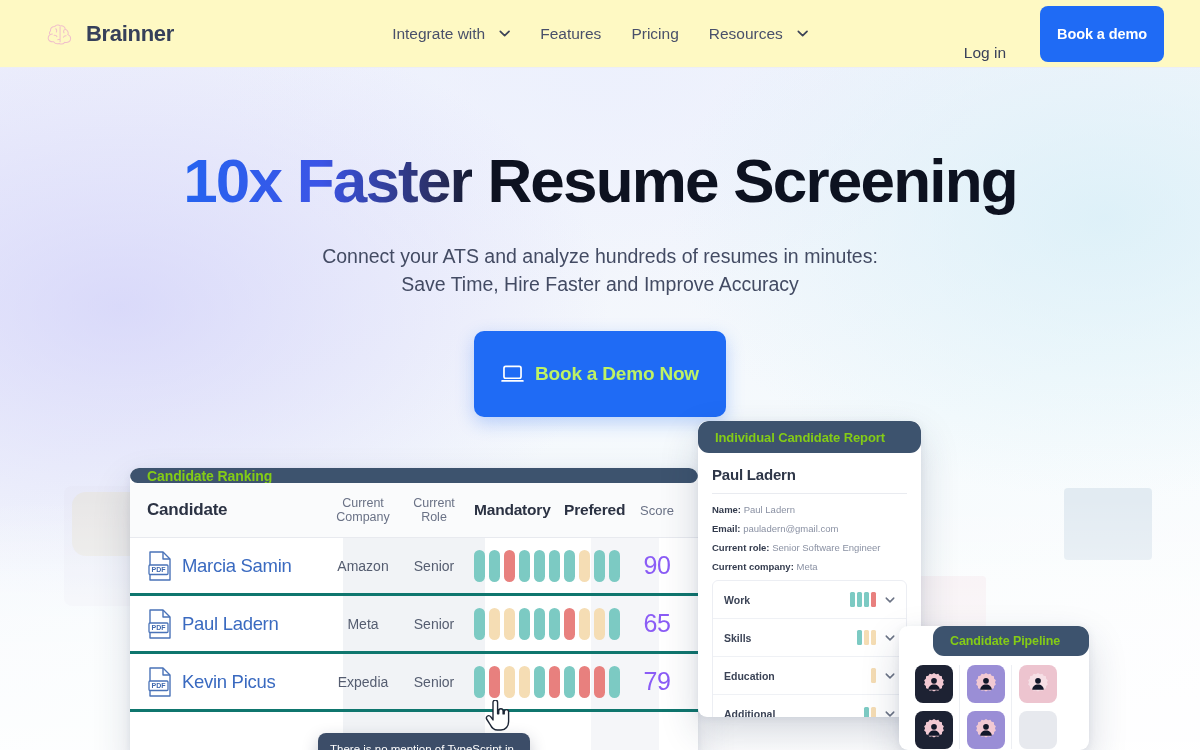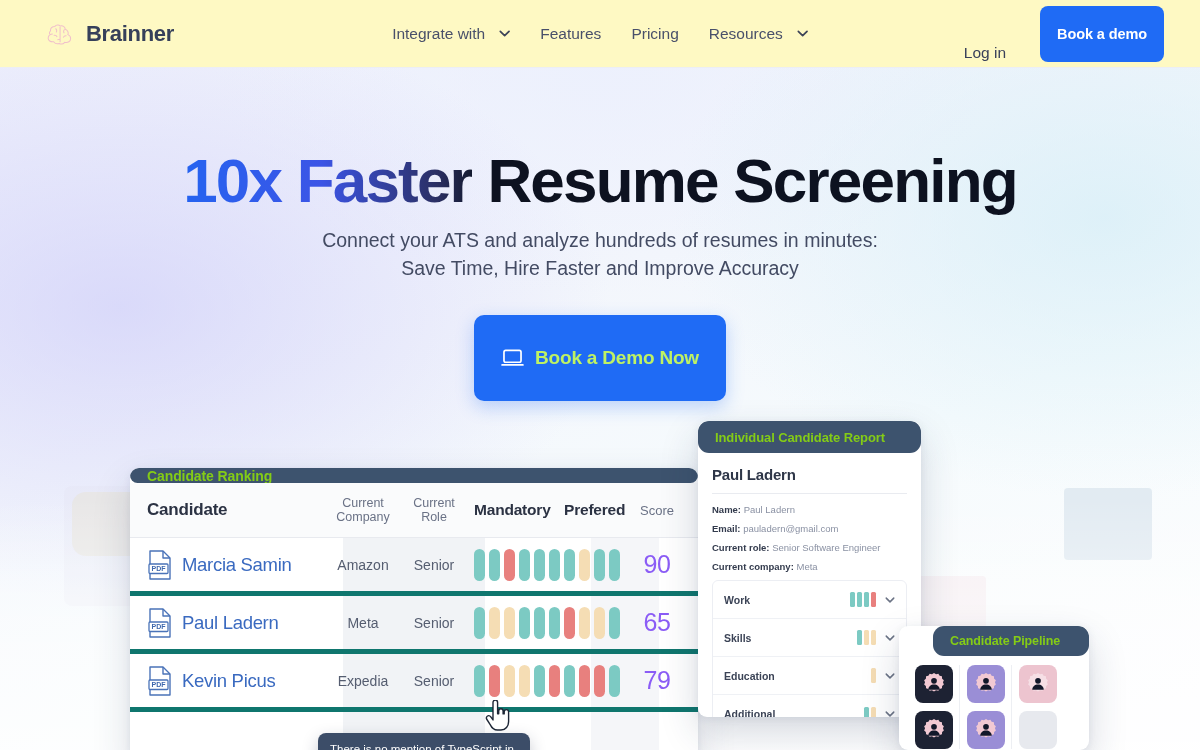--- a/index.html
+++ b/index.html
@@ -74,21 +74,21 @@
   .headline {
     margin-top: 80px;
     font-size: 62px; font-weight: bold; letter-spacing: -1.8px; line-height: 1.08;
     color: #0d1220;
   }
   .headline .grad {
     background: linear-gradient(90deg, #2563f0 0%, #3c55e6 48%, #2b2f63 88%, #131a2f 100%);
     -webkit-background-clip: text; background-clip: text; color: transparent;
   }
   .subhead {
-    margin-top: 12px;
+    margin-top: 28px;
     font-size: 19.5px; line-height: 1.42; color: #434b63; font-weight: normal;
   }
   .cta-wrap { margin-top: 33px; }
   .btn-cta {
     display: inline-flex; align-items: center; gap: 11px;
     background: #1f6bf5; color: #bef264;
     font-size: 19px; font-weight: bold; letter-spacing: -0.2px;
     padding: 32px 27px; border: none; border-radius: 10px; cursor: pointer;
     box-shadow: 0 6px 18px rgba(31,107,245,0.28);
   }
@@ -109,21 +109,21 @@
   }
   .ranking .card-head { height: 15px; }
   .rk-table { width: 100%; }
   .rk-colstripe { position: absolute; top: 32px; bottom: 0; background: #f1f3f6; }
   .rk-head-row {
     position: relative; height: 55px; display: flex; align-items: center;
     border-bottom: 1px solid #e8eaef; background: #fafbfc;
   }
   .rk-row {
     position: relative; height: 58px; display: flex; align-items: center;
-    border-bottom: 5px solid #0f766e;
+    border-bottom: 3px solid #0f766e;
   }
   .c-cand  { width: 196px; padding-left: 17px; }
   .c-comp  { width: 74px;  text-align: center; }
   .c-role  { width: 68px;  text-align: center; }
   .c-mand  { width: 92px;  padding-left: 6px; }
   .c-pref  { width: 66px;  padding-left: 4px; }
   .c-score { width: 62px;  text-align: center; }
 
   .th-strong { font-size: 17px; font-weight: bold; color: #2b3243; letter-spacing: -0.2px; }
   .th-soft   { font-size: 12.5px; color: #6a7286; line-height: 1.15; font-weight: normal; }

